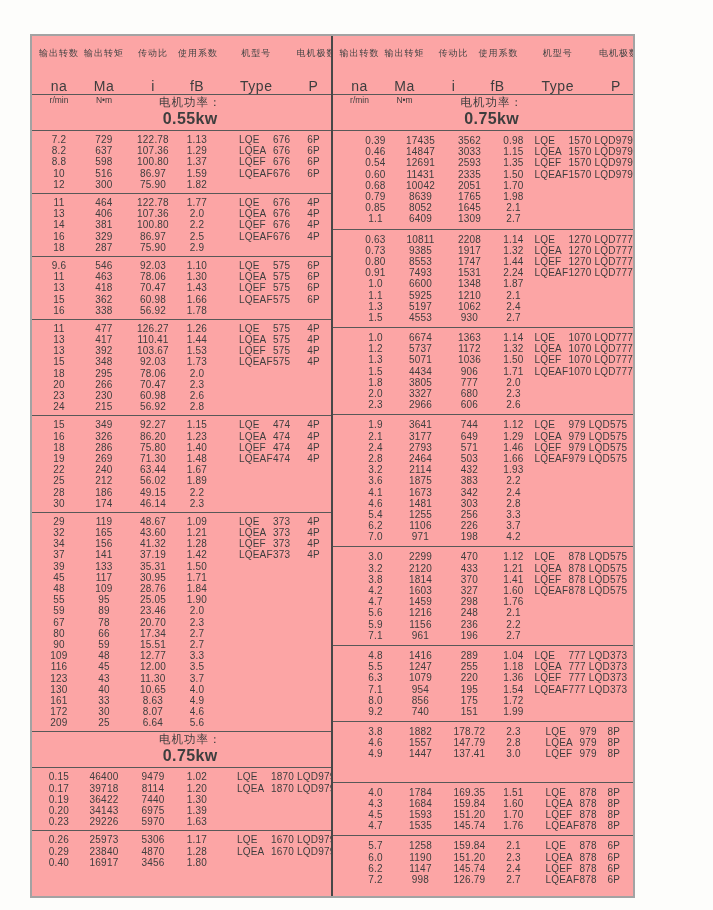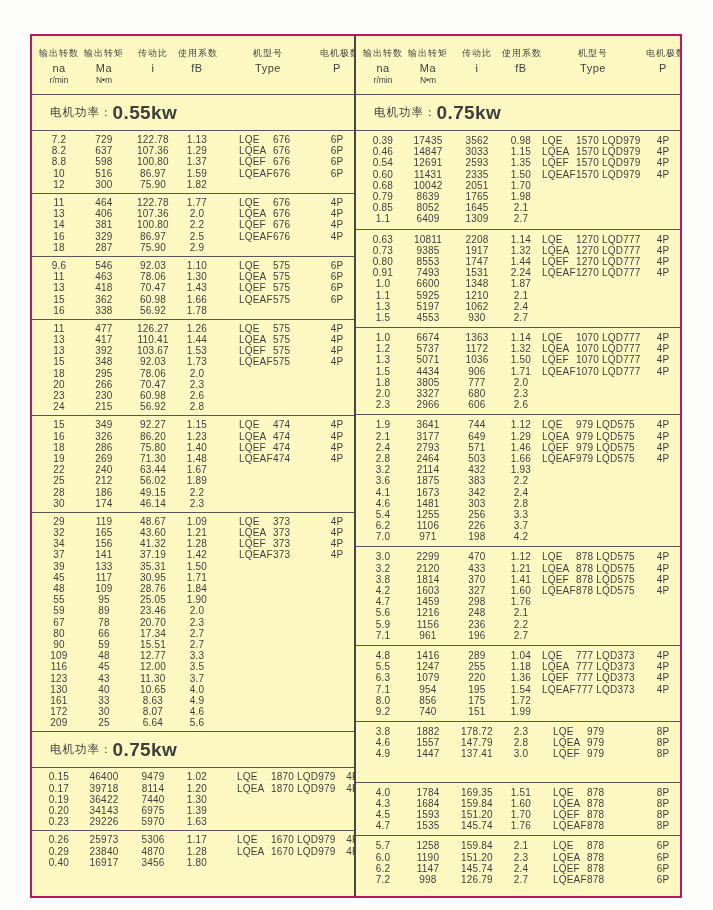--- a/index.html
+++ b/index.html
@@ -1,45 +1,45 @@
 <!DOCTYPE html>
 <html><head>
 <meta charset="utf-8">
 <style>
   html,body{margin:0;padding:0;background:#ffffff;}
   .page{
     position:relative;width:713px;height:910px;background:#fdfdfb;
     font-family:"Liberation Sans","DejaVu Sans",sans-serif;color:#3e3e3e;overflow:hidden;
   }
   .spec-table{
-    position:absolute;left:30px;top:34px;width:652px;height:864px;
-    border:2px solid #be185d;box-sizing:border-box;display:flex;background:#fef9c3;
+    position:absolute;left:30px;top:34px;width:605px;height:864px;
+    border:2px solid #a3a3a3;box-sizing:border-box;display:flex;background:#fca5a5;
   }
   .half{flex:1 1 50%;min-width:0;display:flex;flex-direction:column;box-sizing:border-box;overflow:hidden;}
   .half-left{border-right:2px solid #474747;}
 
   .col-header{
     height:58px;box-sizing:border-box;padding:11px 0 0 6px;
     display:grid;grid-template-columns:42px 48px 50px 38px 1fr 34px;
   }
   .h-cell{text-align:center;white-space:nowrap;}
   .h-cn{font-size:9px;letter-spacing:1px;color:#444;}
-  .h-sym{font-size:11px;margin-top:2px;letter-spacing:0.5px;}
+  .h-sym{font-size:14px;margin-top:18px;letter-spacing:0.5px;}
   .h-unit{font-size:8.5px;margin-top:1px;}
 
   .power-row{
     border-top:1.5px solid #585858;height:36px;display:flex;align-items:center;
-    padding-left:18px;box-sizing:border-box;
+    padding-left:18px;box-sizing:border-box;flex-direction:column;
   }
   .power-label{font-size:11.5px;letter-spacing:1px;}
-  .power-value{font-size:19px;font-weight:bold;letter-spacing:0.4px;}
+  .power-value{font-size:16px;font-weight:bold;letter-spacing:0.4px;}
 
   .block{border-top:1.5px solid #585858;box-sizing:border-box;}
   .half-left  .block{padding:3px 0;}
-  .half-right .block{padding:4px 0;}
+  .half-right .block{padding:4px 16px;}
   .half-right .block.pad-bottom{padding-bottom:22px;}
 
   .row{
     display:grid;grid-template-columns:42px 48px 50px 38px 1fr 34px;
     padding-left:6px;height:11.2px;align-items:center;
     font-size:10px;letter-spacing:0.2px;white-space:nowrap;
   }
   .num{text-align:center;}
   .model-type{display:flex;align-items:center;overflow:visible;}
   .half-left  .model-type{padding-left:23px;}

